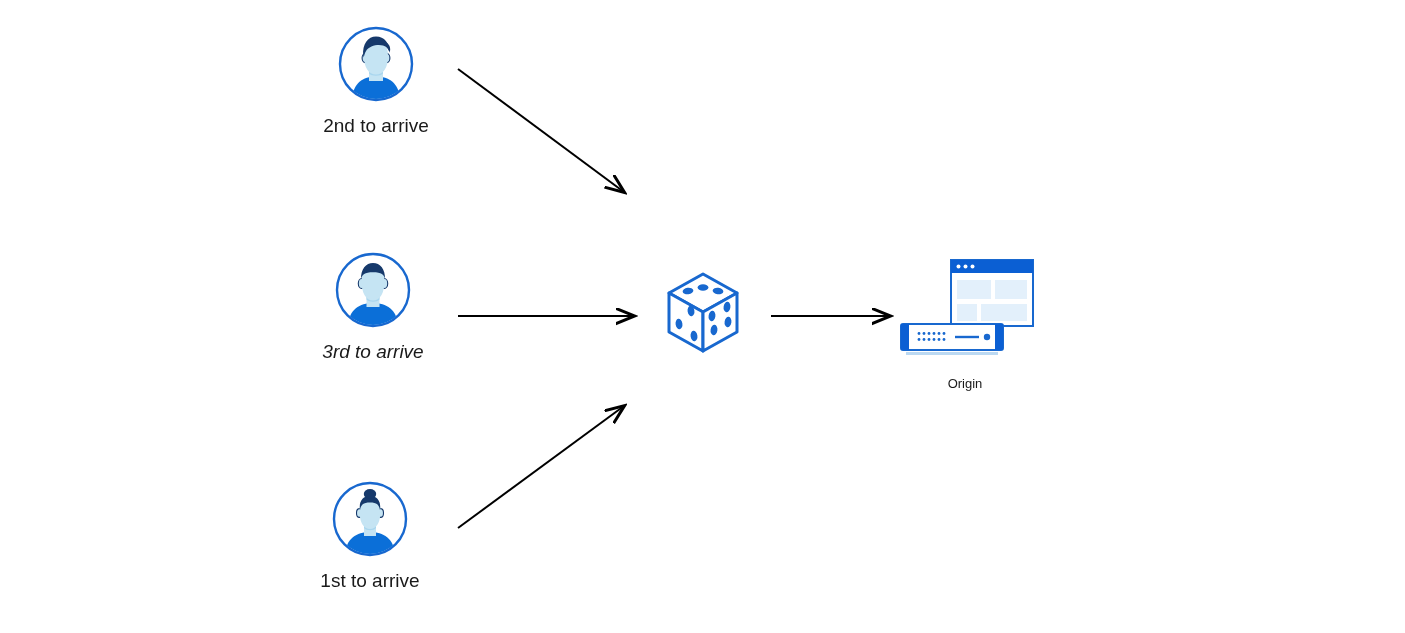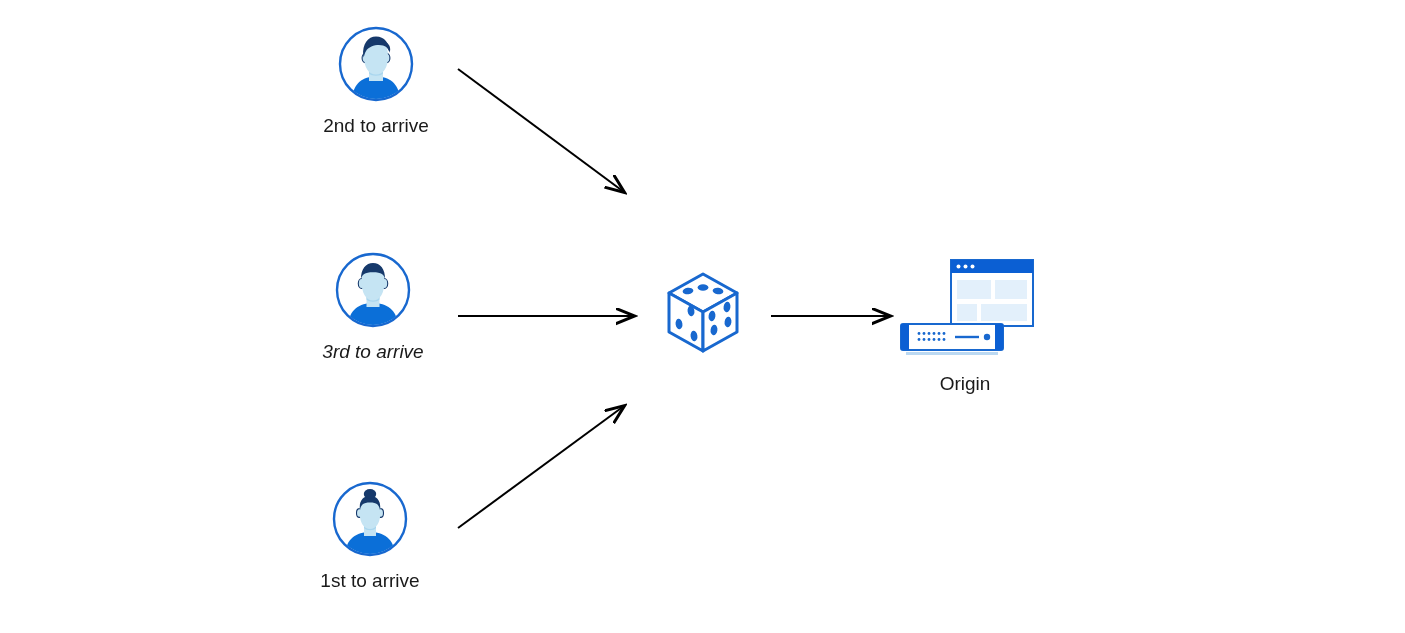--- a/index.html
+++ b/index.html
@@ -54,21 +54,21 @@
     text-align: center;
   }
   .origin-graphic {
     width: 140px;
     height: 104px;
     margin: 0 auto;
     position: relative;
   }
   .origin-label {
     margin-top: 10px;
-    font-size: 19px;
+    font-size: 13px;
     line-height: 24px;
     color: #1a1a1a;
     white-space: nowrap;
   }
 </style>
 </head>
 <body>
 
 <div id="canvas">
 

